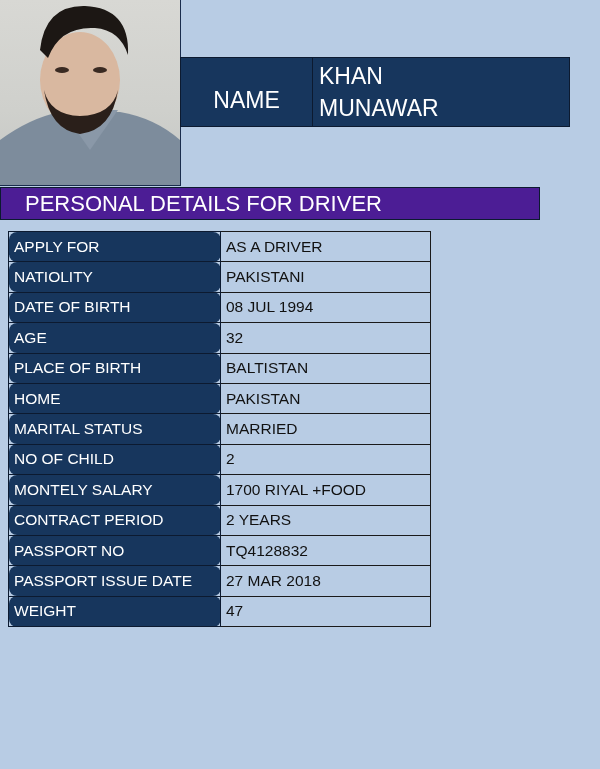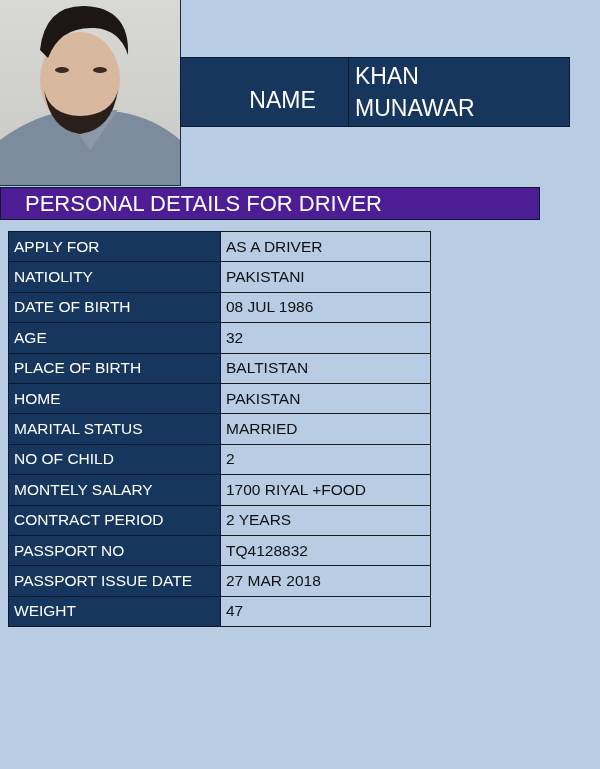--- a/index.html
+++ b/index.html
@@ -15,40 +15,40 @@
     overflow: hidden;
   }
   .photo svg { display: block; }
   .name-box {
     position: absolute; left: 180px; top: 57px; width: 388px; height: 68px;
     background: #17365d; border: 1px solid #0c1a30; display: flex;
   }
   .name-label {
     width: 132px; border-right: 1px solid #0c1a30; color: #fff;
     font-size: 23px; display: flex; align-items: flex-end; justify-content: center;
-    padding-bottom: 12px; box-sizing: border-box; margin-left: 36px;
+    padding-bottom: 12px; box-sizing: border-box;
   }
   .name-value {
     flex: 1; color: #fff; font-size: 23px; line-height: 32px;
     padding: 2px 0 0 6px; box-sizing: border-box;
   }
   .banner {
     position: absolute; left: 0; top: 187px; width: 540px; height: 33px;
     background: #4c1d95; border: 1px solid #0c1a30; box-sizing: border-box;
     color: #fff; font-size: 22px; line-height: 32px; padding-left: 24px;
   }
   .table {
     position: absolute; left: 8px; top: 231px; width: 423px;
     border-collapse: collapse; border: 1px solid #1a1a1a;
   }
   .table td {
     height: 30.4px; padding: 0 0 0 5px; font-size: 15.5px;
     border: 1px solid #1a1a1a; box-sizing: border-box;
   }
-  .table td.lbl { background: #17365d; color: #fff; width: 212px; border-color: #0c1a30 #0c1a30 #0c1a30 #0c1a30; }
+  .table td.lbl { background: #17365d; color: #fff; width: 212px; border-color: #0c1a30 #0c1a30 #0c1a30 #0c1a30; border-radius: 8px; }
   .table td.val { background: #b8cce4; color: #111; }
 </style>
 </head>
 <body>
 
 <div class="photo">
   <svg width="180" height="185" viewBox="0 0 180 185">
     <path d="M0 140 Q30 118 60 112 L120 112 Q155 118 180 140 L180 185 L0 185 Z" fill="#7d8c9c"></path>
     <path d="M62 110 L90 150 L118 110 Z" fill="#8a98a8"></path>
     <ellipse cx="80" cy="80" rx="40" ry="48" fill="#d9b8a0"></ellipse>
@@ -74,21 +74,21 @@
       <tr>
         <td class="lbl">APPLY FOR</td>
         <td class="val"> AS A DRIVER</td>
       </tr>
       <tr>
         <td class="lbl">NATIOLITY</td>
         <td class="val">PAKISTANI</td>
       </tr>
       <tr>
         <td class="lbl">DATE OF BIRTH</td>
-        <td class="val">08 JUL 1986</td>
+        <td class="val">08 JUL 1994</td>
       </tr>
       <tr>
         <td class="lbl">AGE</td>
         <td class="val">32</td>
       </tr>
       <tr>
         <td class="lbl">PLACE OF BIRTH</td>
         <td class="val">BALTISTAN</td>
       </tr>
       <tr>

